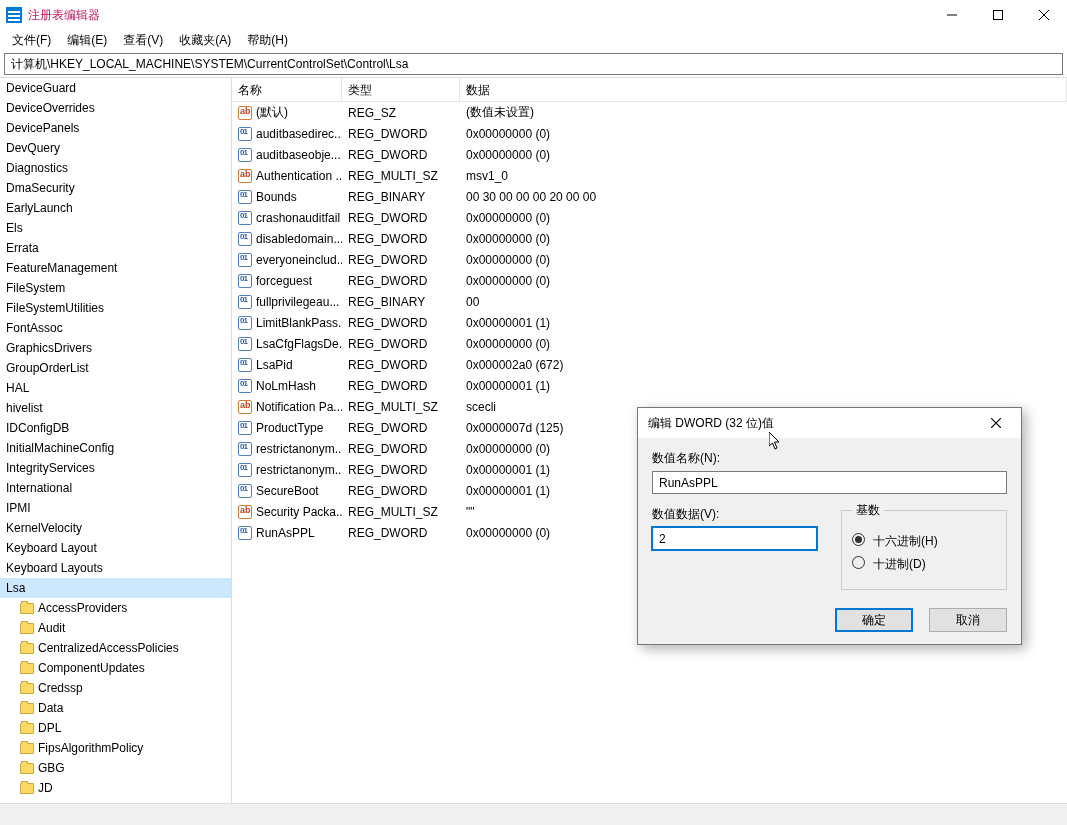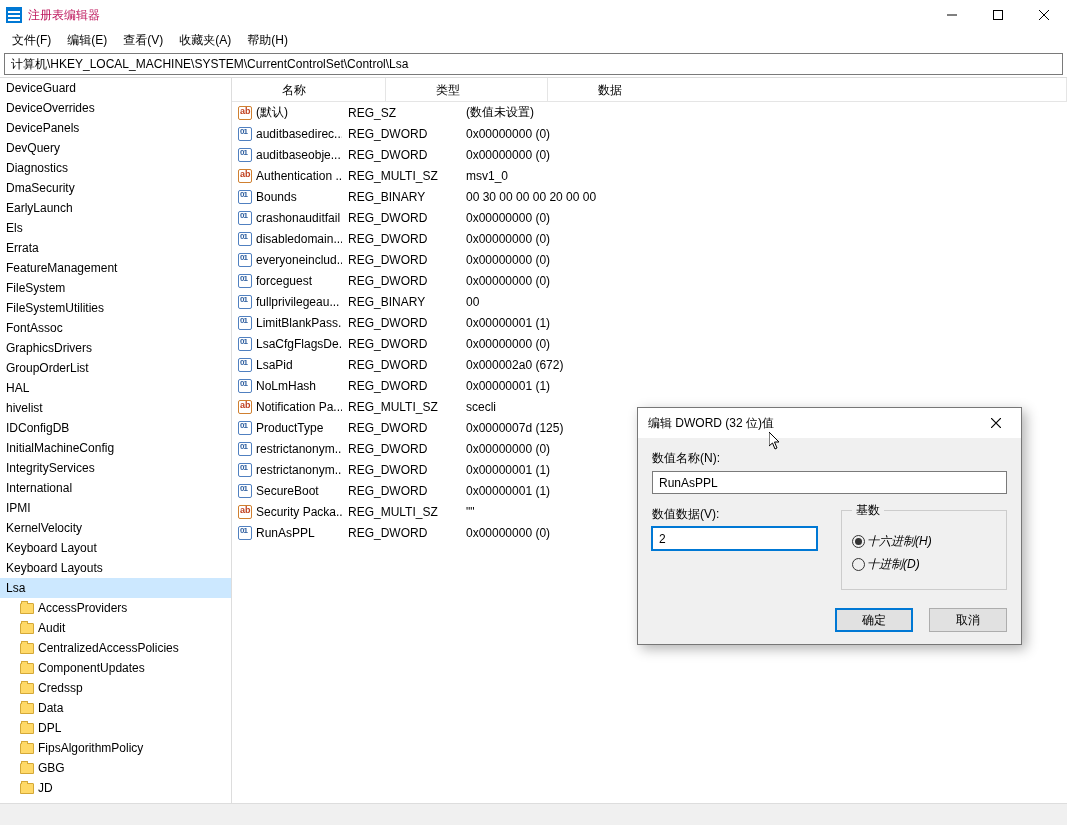--- a/index.html
+++ b/index.html
@@ -21,21 +21,21 @@
 
 .treepane { width: 232px; border-right: 1px solid #ddd; overflow-y: scroll; overflow-x: hidden; position: relative; }
 .tree-item { height: 20px; display: flex; align-items: center; padding-left: 6px; cursor: default; white-space: nowrap; }
 .tree-item.selected { background: #cce8ff; }
 .tree-sub { padding-left: 20px; }
 .folder-icon { width: 14px; height: 11px; background: #ffd968; border: 1px solid #d4a838; margin-right: 4px; border-radius: 1px 1px 0 0; position: relative; display: inline-block; }
 .folder-icon::before { content: ''; position: absolute; top: -3px; left: 0; width: 5px; height: 2px; background: #ffd968; border: 1px solid #d4a838; border-bottom: none; border-radius: 1px 1px 0 0; }
 
 .listpane { flex: 1; display: flex; flex-direction: column; background: #fff; }
 .list-header { display: flex; height: 24px; border-bottom: 1px solid #e5e5e5; }
-.list-header-col { padding: 4px 6px; border-right: 1px solid #e5e5e5; cursor: default; margin-left: 44px; }
+.list-header-col { padding: 4px 6px; border-right: 1px solid #e5e5e5; cursor: default; }
 .list-header-col.name { width: 110px; }
 .list-header-col.type { width: 118px; }
 .list-header-col.data { flex: 1; }
 
 .list-body { flex: 1; overflow: auto; }
 .list-row { display: flex; height: 21px; align-items: center; cursor: default; }
 .list-cell { padding: 2px 6px; white-space: nowrap; overflow: hidden; text-overflow: ellipsis; }
 .list-cell.name { width: 110px; display: flex; align-items: center; gap: 4px; }
 .list-cell.type { width: 118px; }
 .list-cell.data { flex: 1; }
@@ -54,21 +54,21 @@
 .dialog-close { width: 30px; height: 30px; display: flex; align-items: center; justify-content: center; cursor: default; font-size: 14px; }
 .dialog-body { padding: 12px 14px; }
 .dlg-label { margin-bottom: 4px; }
 .dlg-input { width: 100%; height: 23px; border: 1px solid #7a7a7a; padding: 2px 6px; background: #fff; margin-bottom: 12px; }
 .dlg-input.focus { border-color: #0078d4; outline: 1px solid #0078d4; }
 .dlg-row { display: flex; gap: 24px; }
 .dlg-col1 { flex: 0 0 165px; }
 .dlg-col2 { flex: 1; }
 .dlg-fieldset { border: 1px solid #ccc; padding: 8px 10px 10px; margin-top: -4px; }
 .dlg-fieldset-legend { padding: 0 4px; }
-.radio-row { display: flex; align-items: center; gap: 2px; margin: 6px 0; font-style: italic; }
+.radio-row { display: flex; gap: 8px; margin: 6px 0; }
 .radio { width: 13px; height: 13px; border: 1px solid #333; border-radius: 50%; display: inline-block; position: relative; }
 .radio.checked::after { content: ''; position: absolute; inset: 2px; background: #333; border-radius: 50%; }
 .dlg-buttons { display: flex; justify-content: flex-end; gap: 16px; margin-top: 18px; }
 .dlg-btn { width: 78px; height: 24px; border: 1px solid #adadad; background: #e1e1e1; cursor: default; }
 .dlg-btn.primary { border: 2px solid #0078d4; }
 
 .cursor-arrow { position: absolute; left: 769px; top: 432px; pointer-events: none; font-size: 16px; color: #000; }
 
 
 .treepane::-webkit-scrollbar { width: 17px; }

